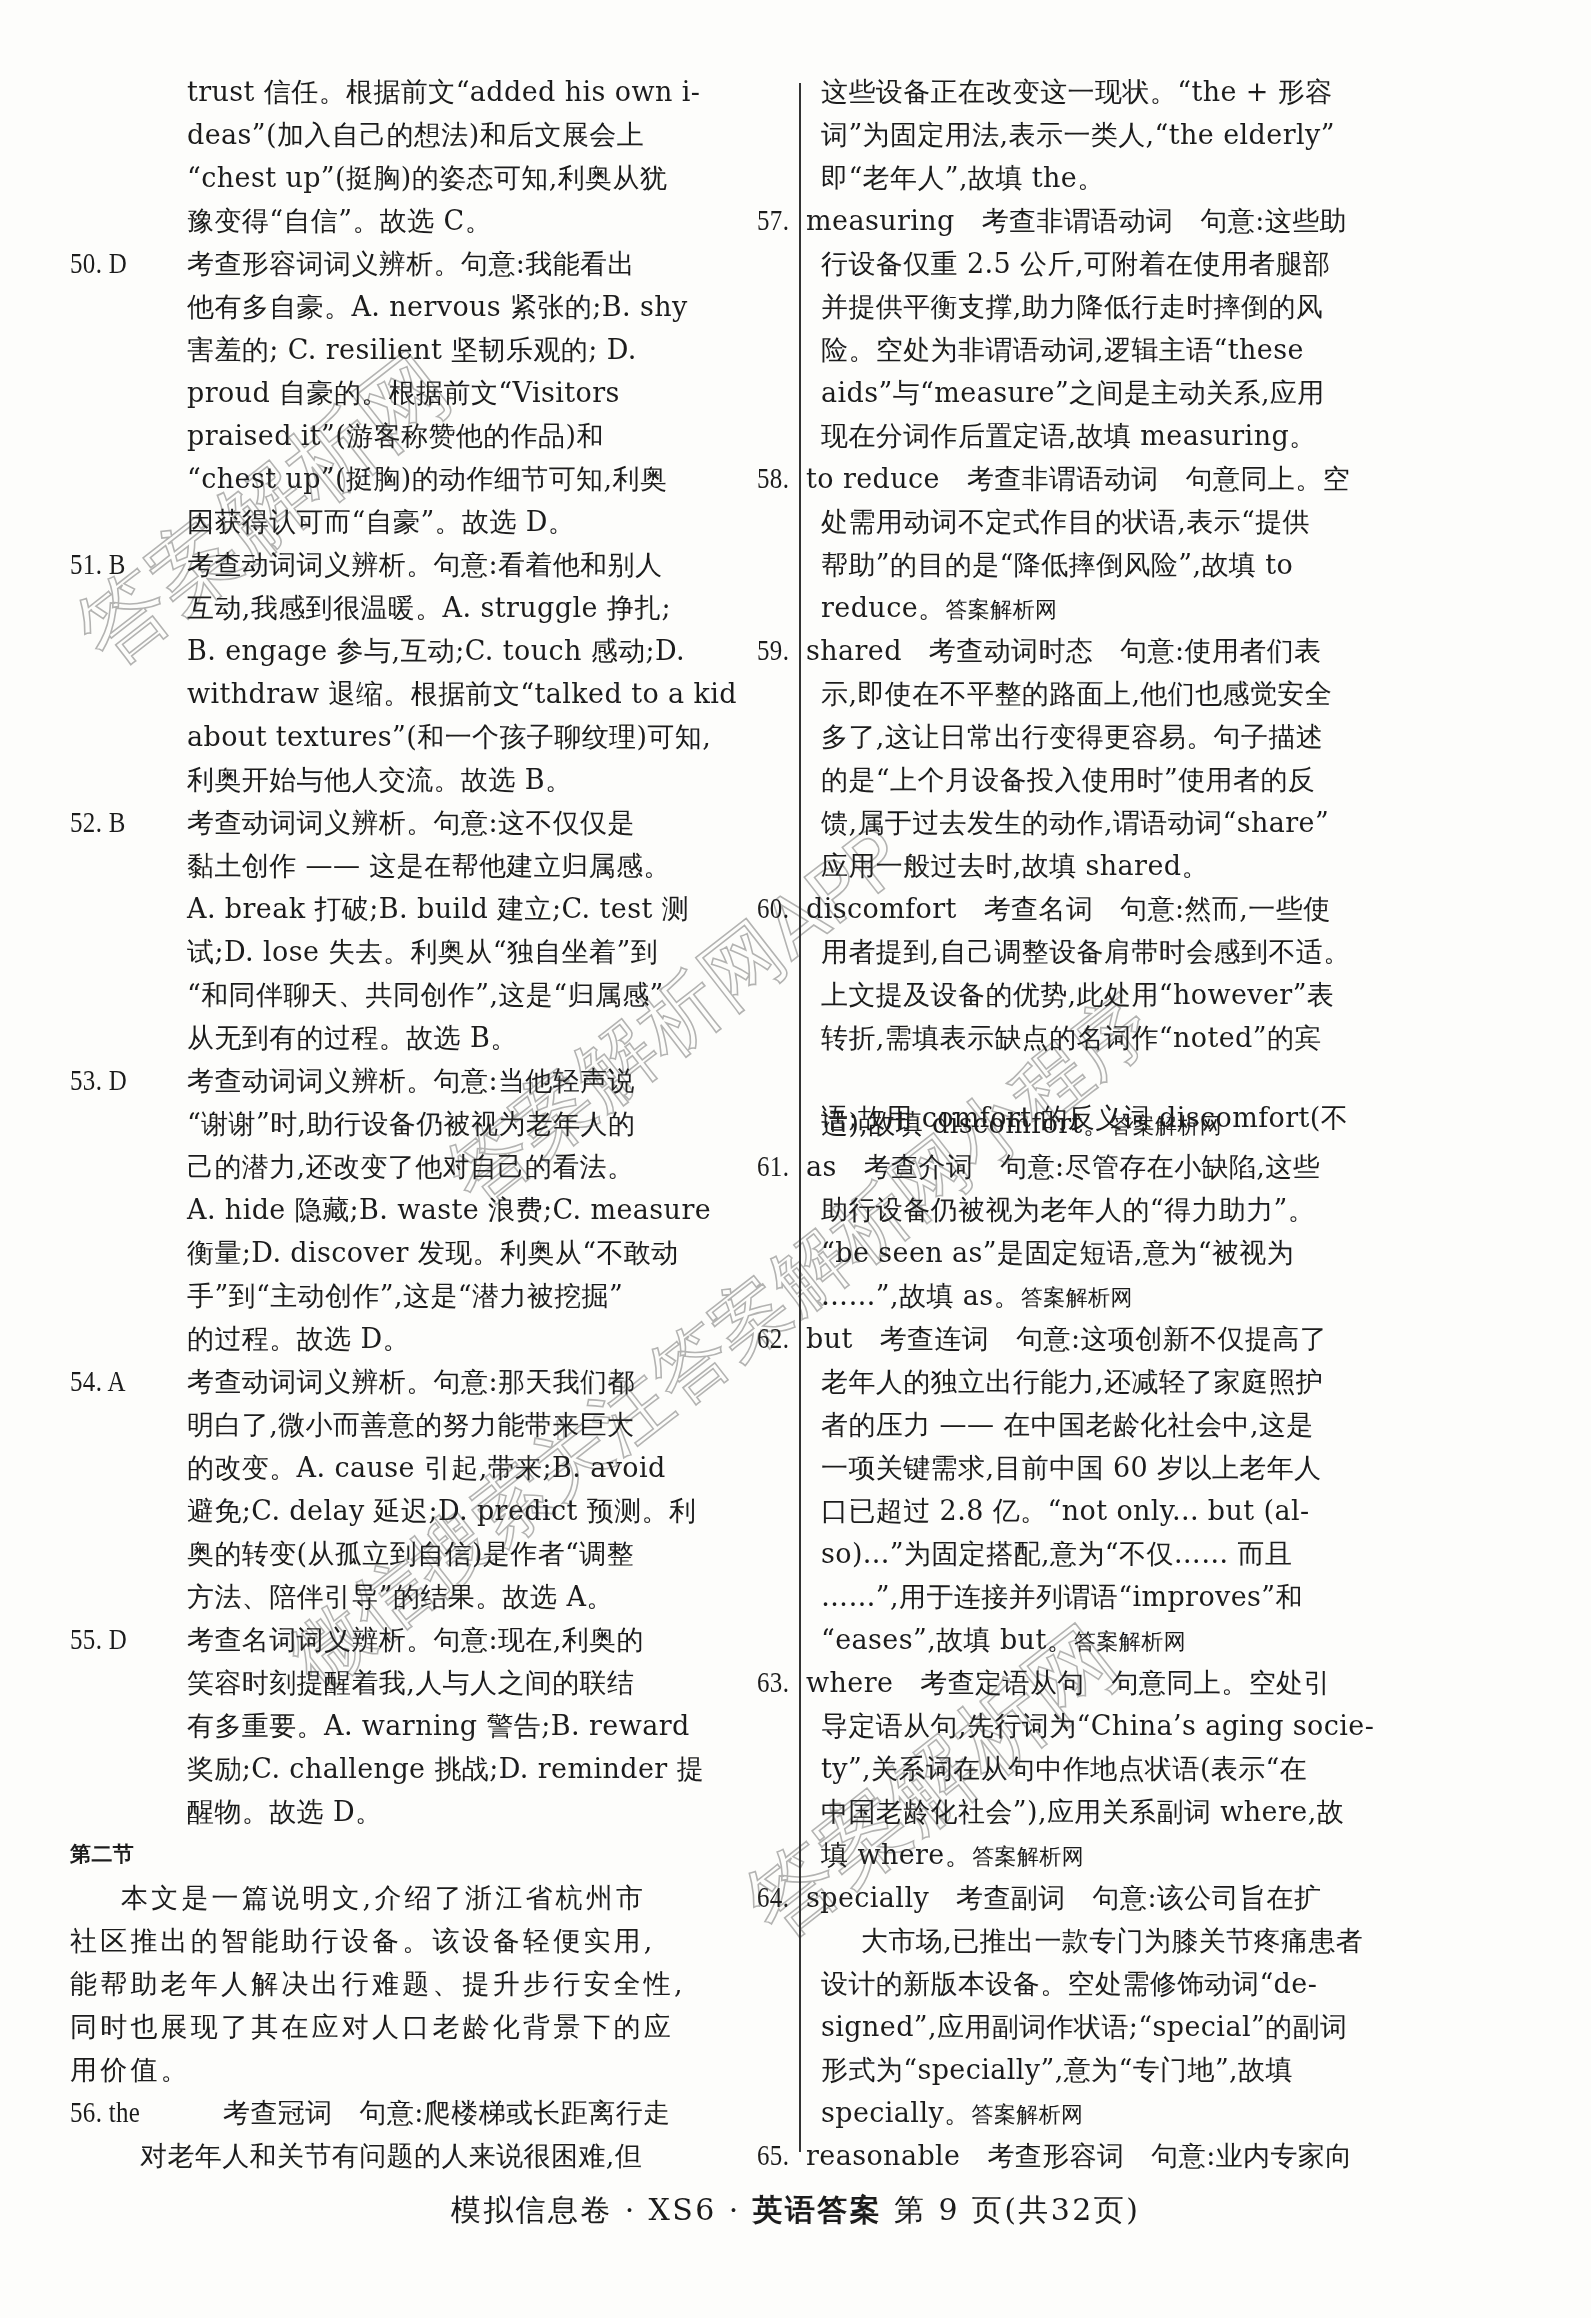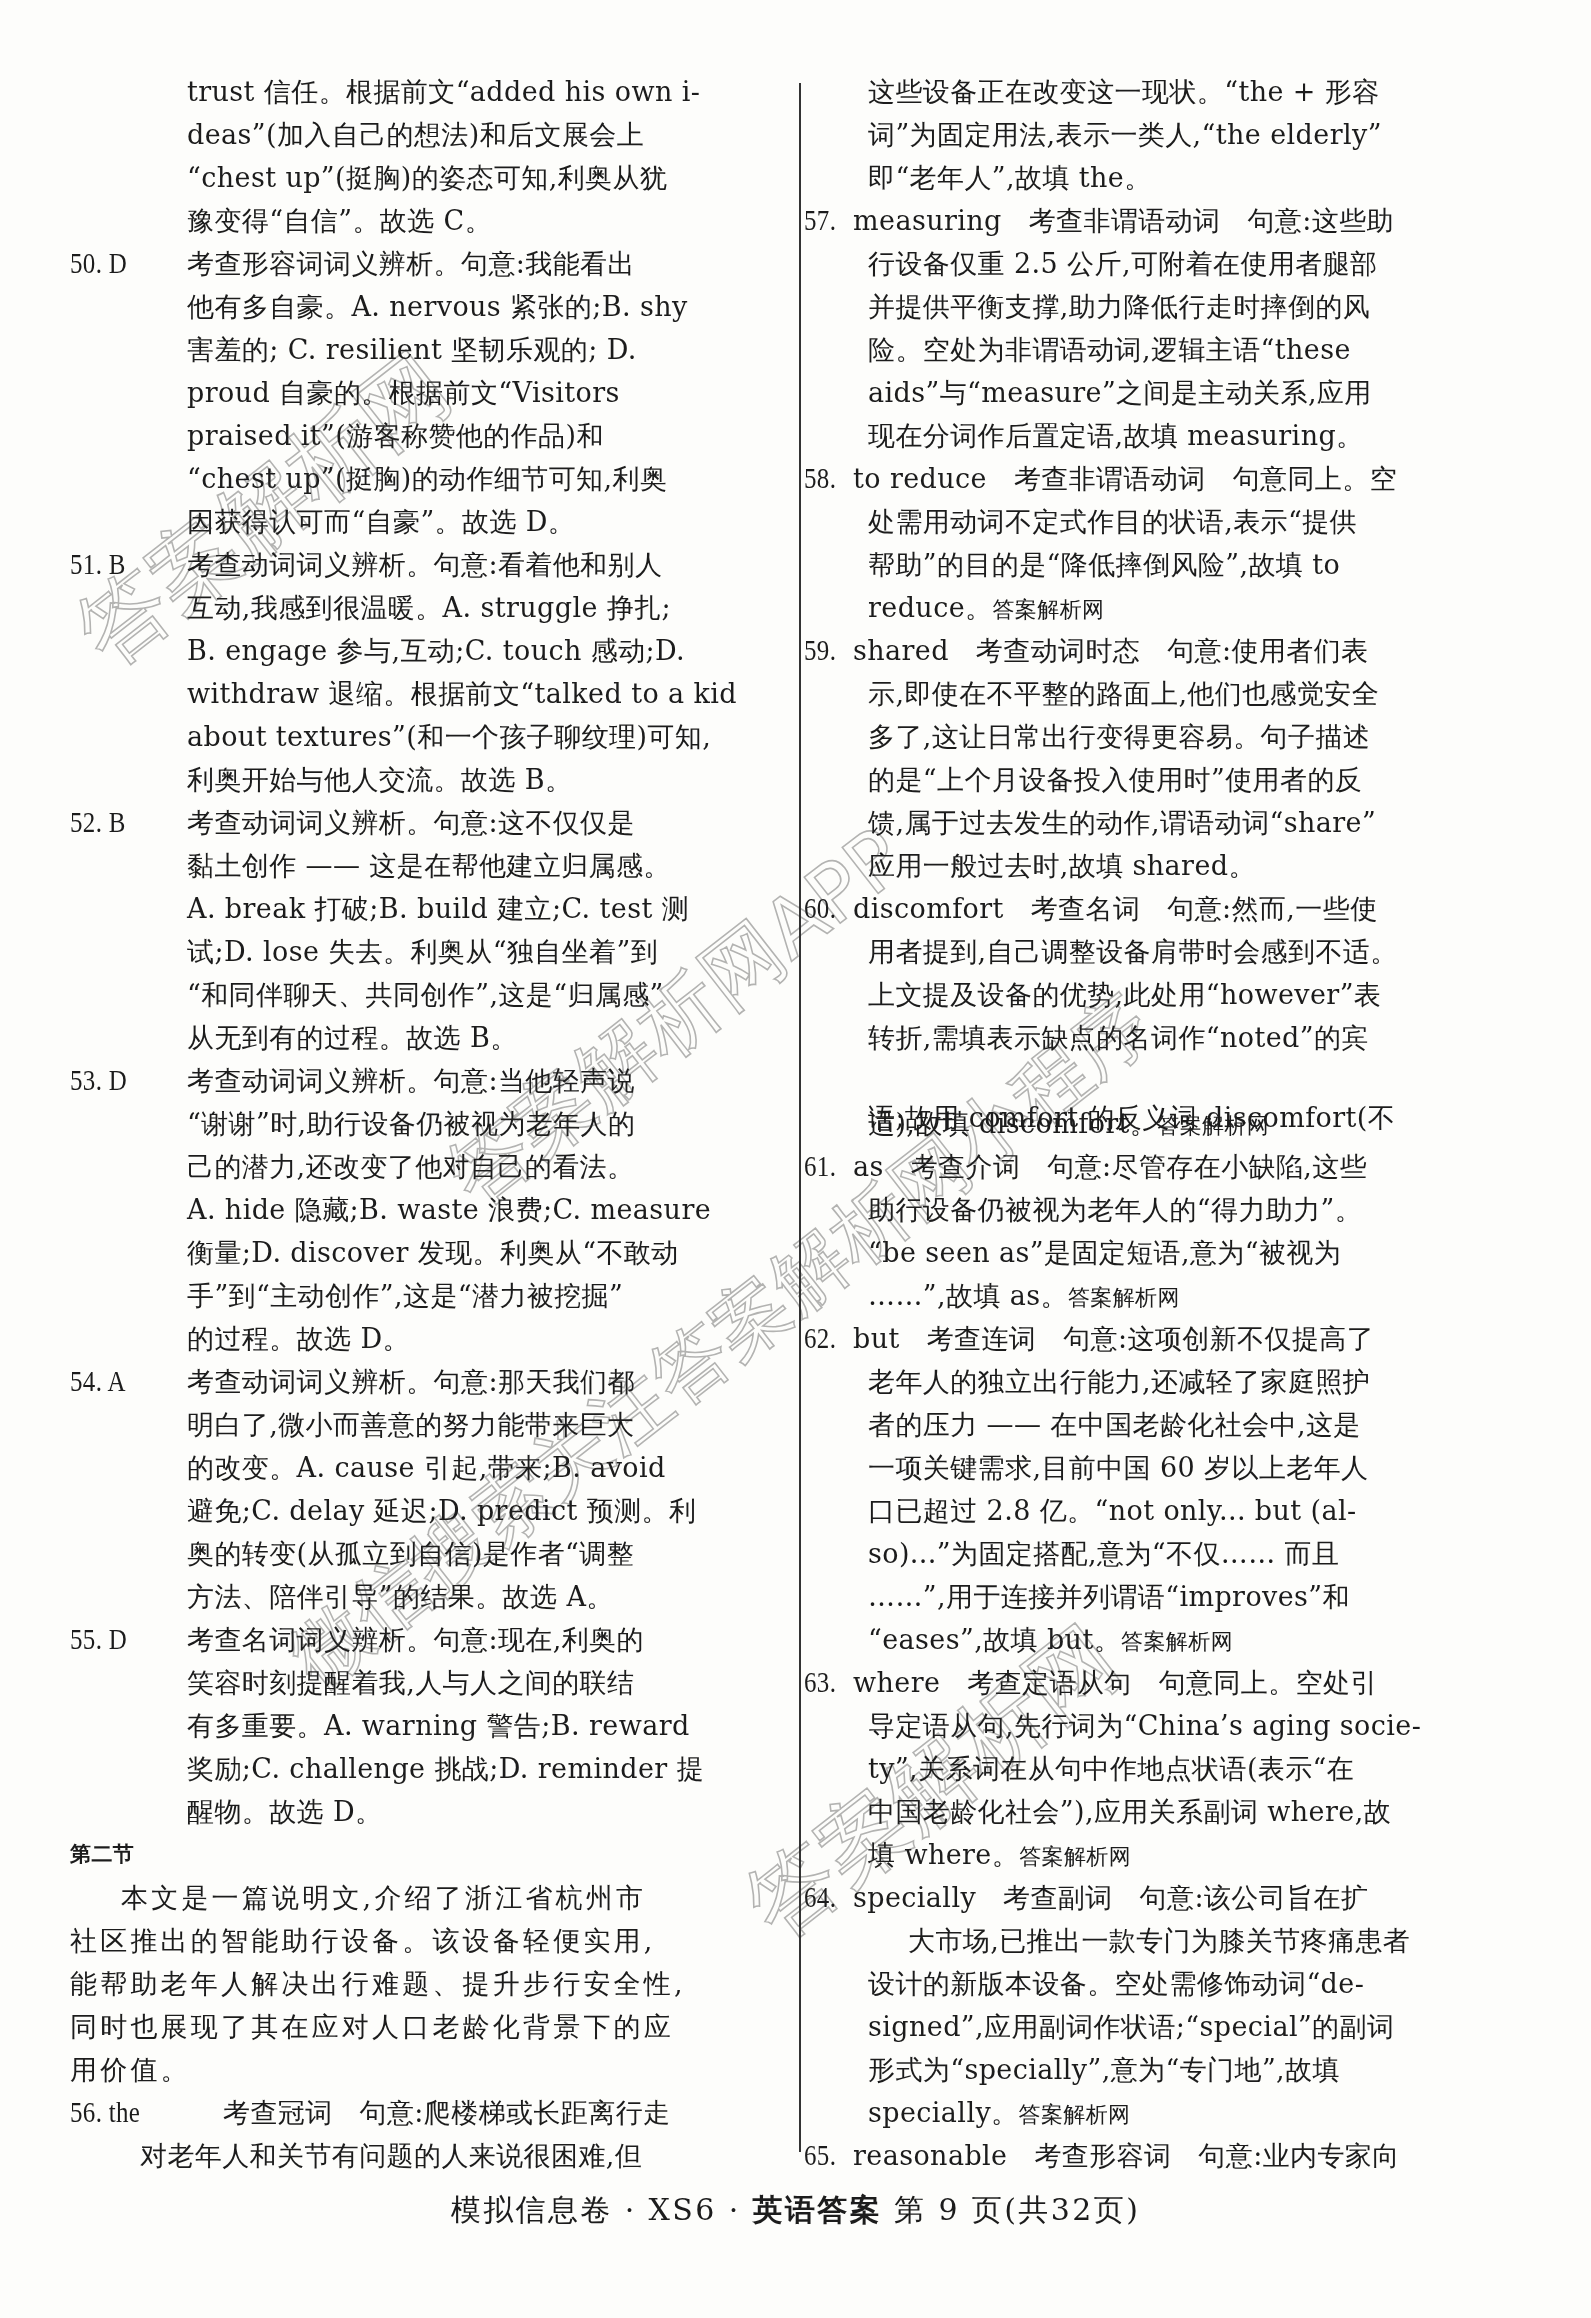--- a/index.html
+++ b/index.html
@@ -7,21 +7,21 @@
     width: 1591px; height: 2319px;
     background: #fdfdfb;
     position: relative;
     overflow: hidden;
     font-family: "DejaVu Serif", "Liberation Serif", serif;
     color: #1c1c1c;
   }
   .page { position: absolute; left: 0; top: 0; width: 1591px; height: 2319px; }
   .col { position: absolute; top: 70px; }
   .col-left { left: 70px; width: 700px; }
-  .col-right { left: 804px; width: 716px; }
+  .col-right { left: 757px; width: 716px; }
   .divider {
     position: absolute; left: 799px; top: 83px; width: 1.6px; height: 2069px;
     background: #333;
   }
   .line {
     height: 43px; line-height: 43px;
     font-size: 27px;
     white-space: nowrap;
     letter-spacing: 0.4px;
     position: relative;

